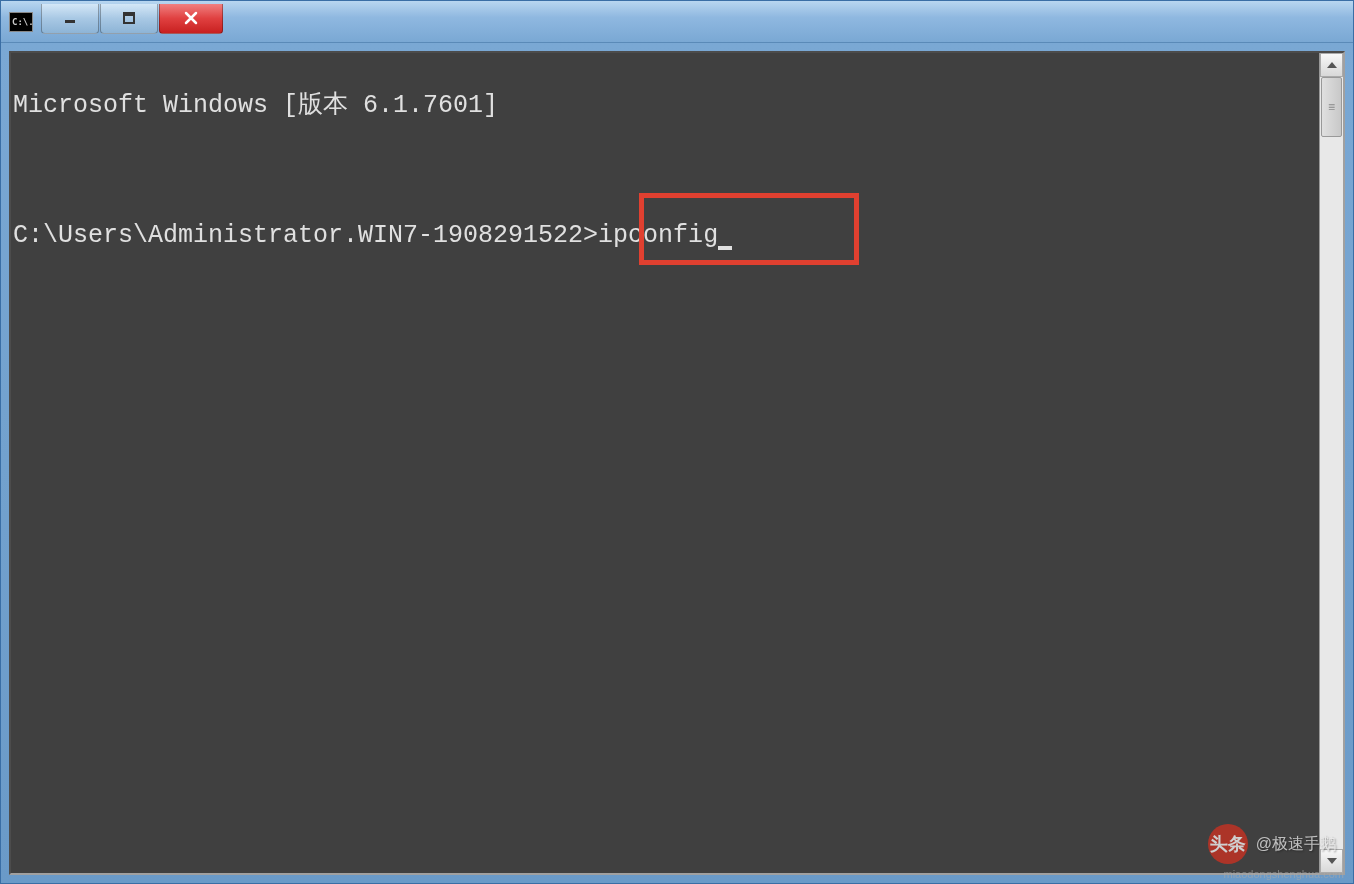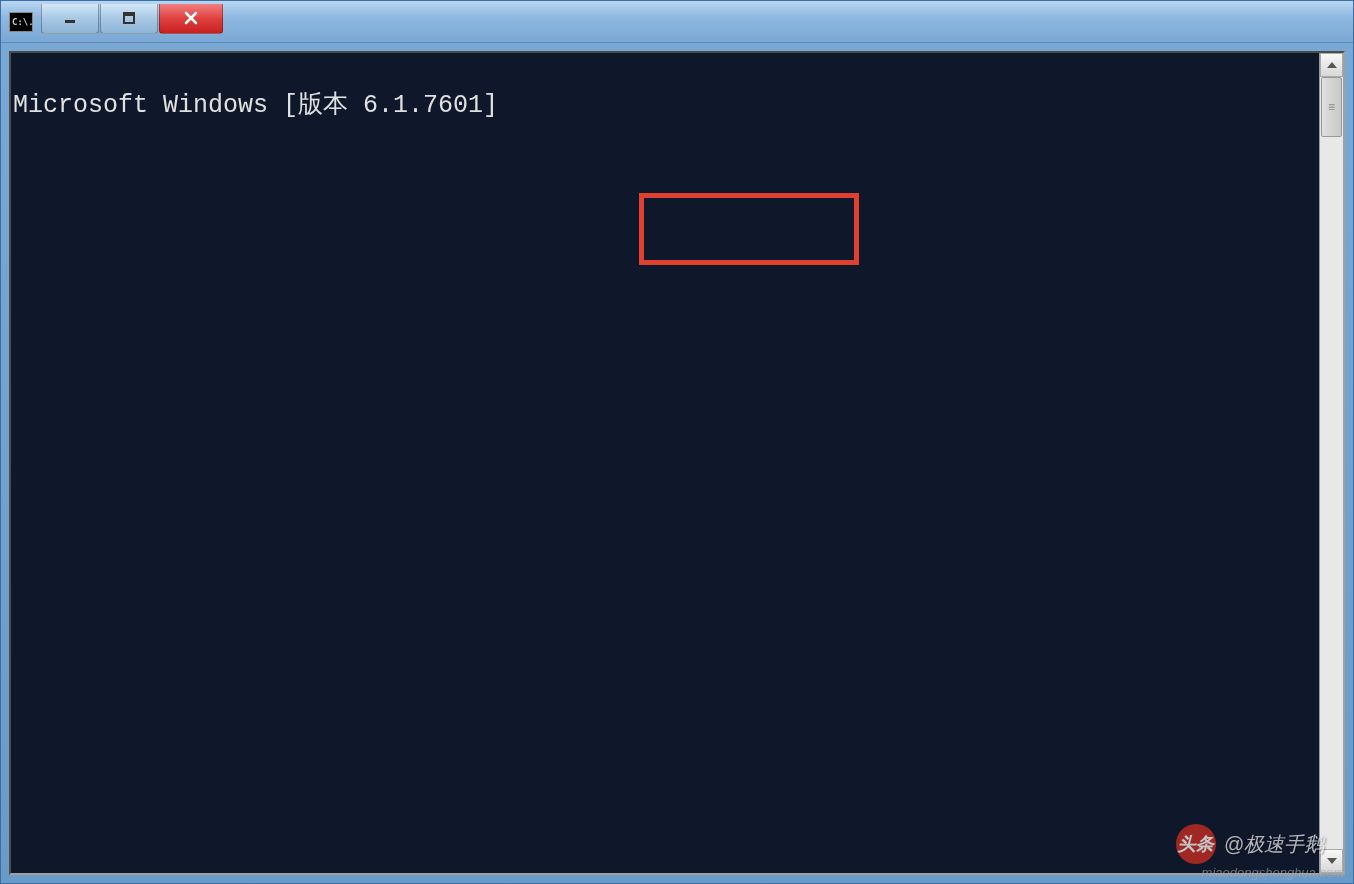--- a/index.html
+++ b/index.html
@@ -96,21 +96,21 @@
     
     .terminal-container {
       flex: 1;
       display: flex;
       background: #000;
       border: 2px inset #a0a0a0;
     }
     
     .terminal {
       flex: 1;
-      background: #0f172a;
+      background: #404040;
       color: #e0e0e0;
       font-family: "SimSun", "Consolas", "Courier New", monospace;
       font-size: 25px;
       line-height: 1.3;
       padding: 4px 2px;
       position: relative;
       white-space: pre;
       overflow: hidden;
     }
     
@@ -182,55 +182,53 @@
     
     .scroll-thumb::after {
       content: "≡";
       color: #888;
       font-size: 12px;
     }
     
     .watermark {
       position: absolute;
       bottom: 20px;
-      right: 30px;
+      right: 18px;
       display: flex;
       align-items: center;
       gap: 8px;
       opacity: 0.75;
-      font-style: italic;
     }
     
     .watermark-logo {
       width: 40px;
       height: 40px;
       border-radius: 50%;
       background: #d03020;
       color: #fff;
       display: flex;
       align-items: center;
       justify-content: center;
       font-size: 18px;
       font-weight: bold;
     }
     
     .watermark-text {
       color: #e8e8e8;
-      font-size: 20px;
+      font-size: 16px;
       text-shadow: 1px 1px 2px rgba(0,0,0,0.5);
     }
     
     .watermark-sub {
       position: absolute;
       bottom: 4px;
       right: 10px;
       color: #aaa;
-      font-size: 13px;
+      font-size: 11px;
       opacity: 0.6;
-      font-style: italic;
     }
   </style>
 </head>
 <body>
 
 <div class="window">
 
   <div class="titlebar">
     <div class="app-icon">
       <span class="app-icon-text">C:\.</span>
@@ -253,20 +251,21 @@
         </svg>
       </div>
     </div>
   </div>
 
   <div class="window-body">
     <div class="terminal-container">
       <div class="terminal">
 <span class="terminal-line">Microsoft Windows [版本 6.1.7601]</span>
 <span class="terminal-line"> </span>
+<span class="terminal-line prompt-line"><span>C:\Users\Administrator.WIN7-1908291522&gt;</span><span>ipconfig</span><span class="cursor"></span></span>
         <div class="highlight-box"></div>
       </div>
 
       <div class="scrollbar">
         <div class="scroll-btn">
           <svg width="10" height="6" viewBox="0 0 10 6">
             <path d="M0 6 L5 0 L10 6 Z" fill="#555"></path>
           </svg>
         </div>
         <div class="scroll-track">

